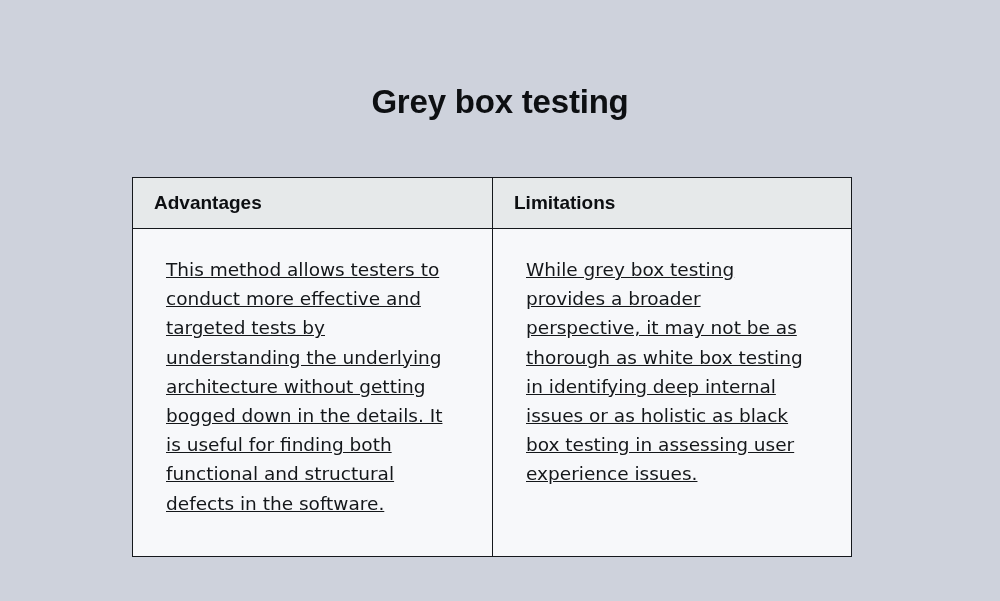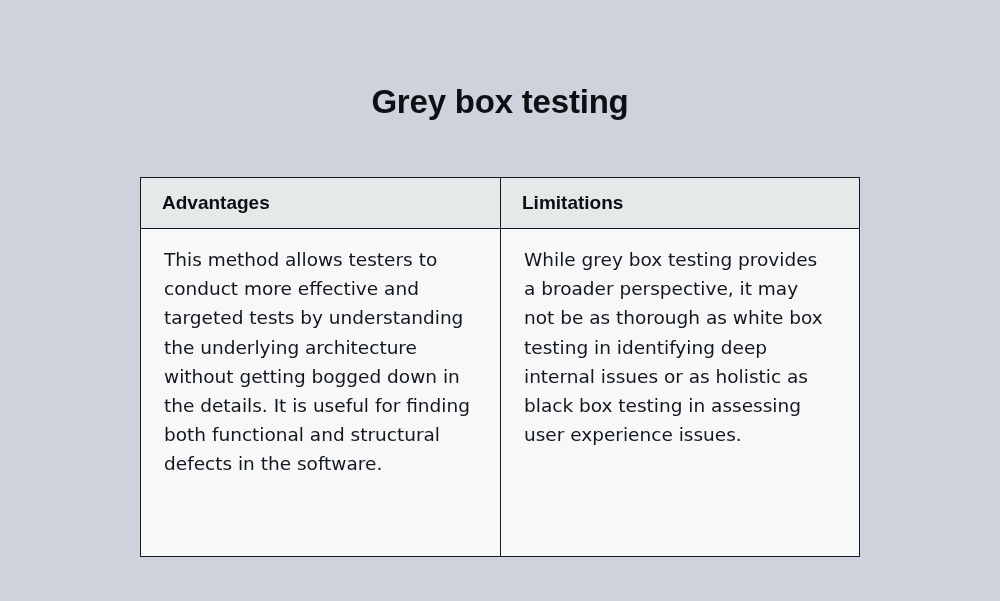--- a/index.html
+++ b/index.html
@@ -31,21 +31,21 @@
     font-family: "Liberation Sans", sans-serif;
     font-size: 33px;
     font-weight: bold;
     color: #0d0f12;
     letter-spacing: -0.2px;
     line-height: 44px;
   }
 
   .comparison-table {
     position: absolute;
-    left: 140px;
+    left: 132px;
     top: 177px;
     width: 719px;
     border-collapse: collapse;
     table-layout: fixed;
     background: #f7f8fa;
   }
 
   .comparison-table th,
   .comparison-table td {
     border: 1.5px solid #15181c;
@@ -73,21 +73,22 @@
     color: #14171a;
     line-height: 29.2px;
     height: 291px;
   }
 
   .col-advantages { width: 360px; }
   .col-limitations { width: 359px; }
 
   .cell-text {
     display: block;
-    margin: 2px;
+    margin: 12px;
+    text-decoration: underline;
   }
 </style>
 </head>
 <body>
 
 <div class="page">
 
   <div class="page-title">Grey box testing</div>
 
   <table class="comparison-table">

